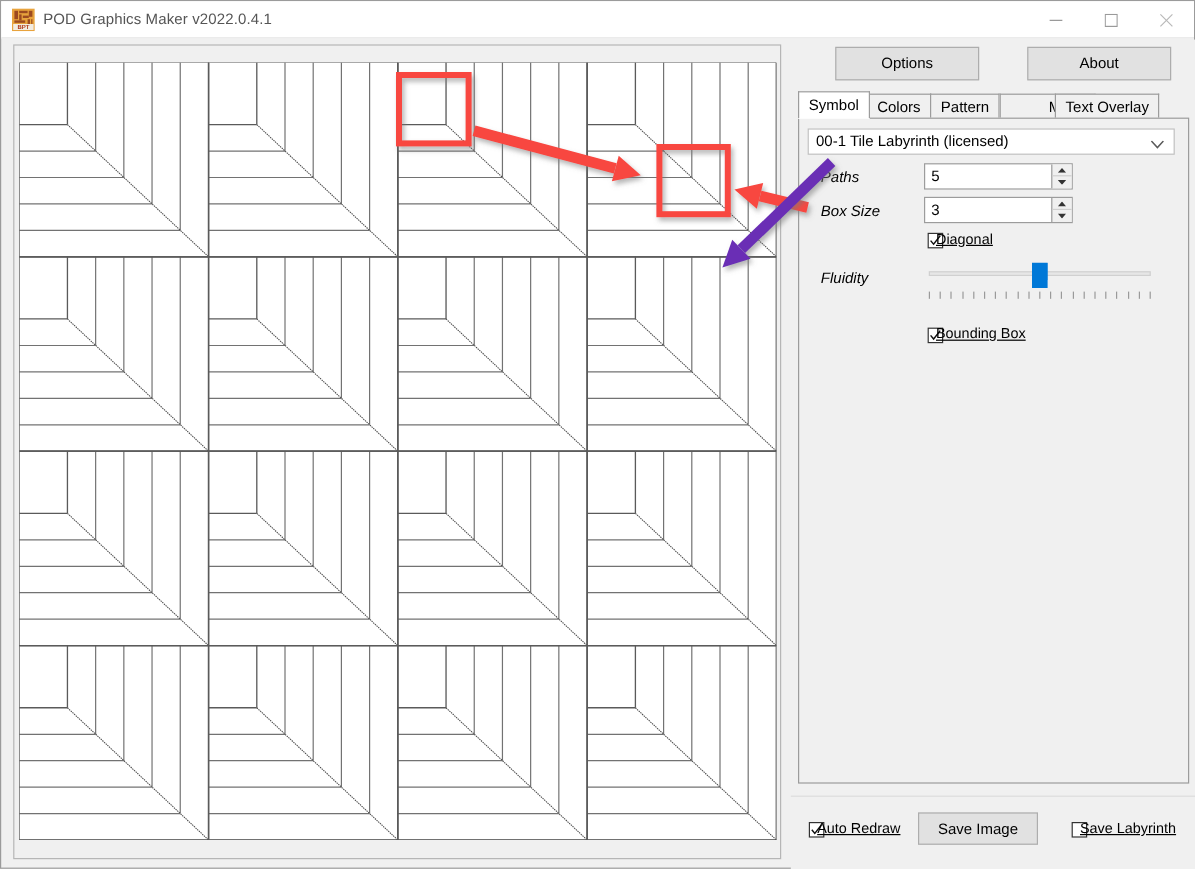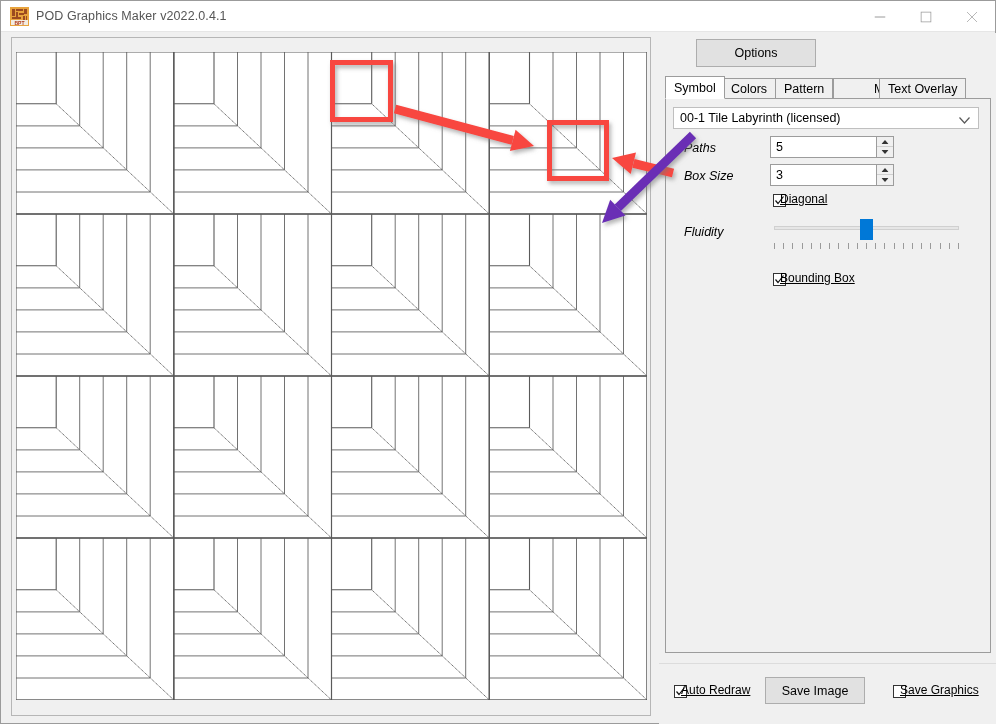--- a/index.html
+++ b/index.html
@@ -388,20 +388,21 @@
           <line x1="473.3" y1="648.0" x2="631.0" y2="648.0" stroke="#5a5a5a" stroke-width="1" opacity="0.85"></line>
           <line x1="513.5" y1="486.0" x2="513.5" y2="537.8" stroke="#5a5a5a" stroke-width="1.1" opacity="1"></line>
           <line x1="473.3" y1="537.8" x2="513.5" y2="537.8" stroke="#5a5a5a" stroke-width="1.1" opacity="1"></line>
         </svg>
     </div>
   </div>
 
   <div class="right-panel">
 
     <div class="pbtn btn-options">Options</div>
+    <div class="pbtn btn-about">About</div>
 
     <div class="tabstrip">
       <div class="tab active" style="left:0;">Symbol</div>
       <div class="tab" style="left:57px;">Colors</div>
       <div class="tab" style="left:110px;">Pattern</div>
       <div class="tab" style="left:168px;padding-left:40px;">Mask</div>
       <div class="tab" style="left:214px;">Text Overlay</div>
     </div>
 
     <div class="tabpage">
@@ -510,21 +511,21 @@
             <polyline points="1.5,5.5 4,8.5 9.5,1.5" fill="none" stroke="#111" stroke-width="1.2"></polyline>
           </svg>
       </span>
       <span class="lbl">Auto Redraw</span>
     </div>
 
     <div class="pbtn btn-save-image">Save Image</div>
 
     <div class="chk" style="left:234px;top:21px;">
       <span class="box"></span>
-      <span class="lbl">Save Graphics</span>
+      <span class="lbl">Save Labyrinth</span>
     </div>
   </div>
 
   <svg class="anno" id="anno-layer">
       <defs>
         <filter id="sh" x="-40%" y="-40%" width="200%" height="200%">
           <feDropShadow dx="2" dy="3" stdDeviation="2.2" flood-color="#777" flood-opacity="0.55"></feDropShadow>
         </filter>
       </defs>
       <rect x="331.5" y="61.5" width="58" height="57" fill="none" stroke="#f8463f" stroke-width="5" filter="url(#sh)"></rect>

